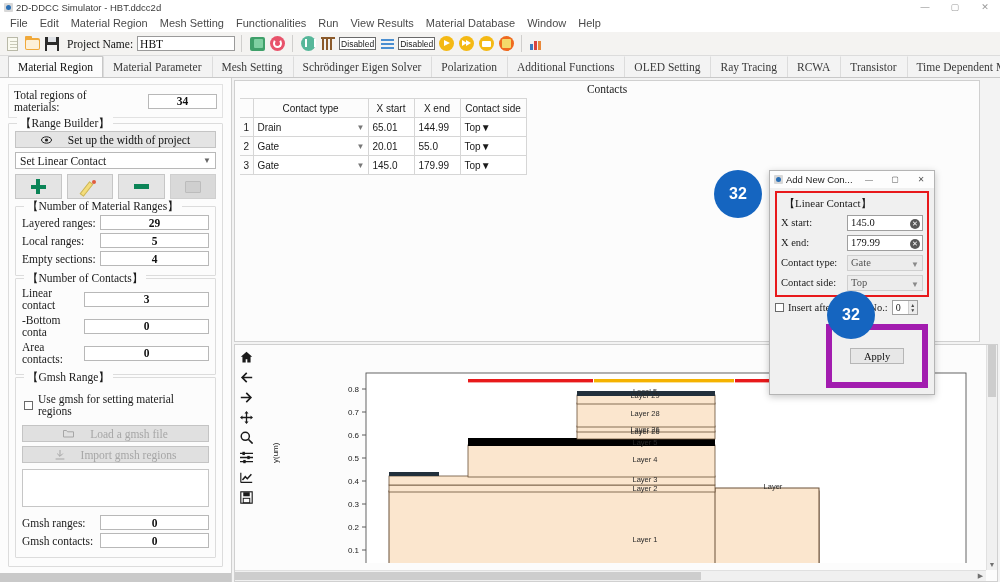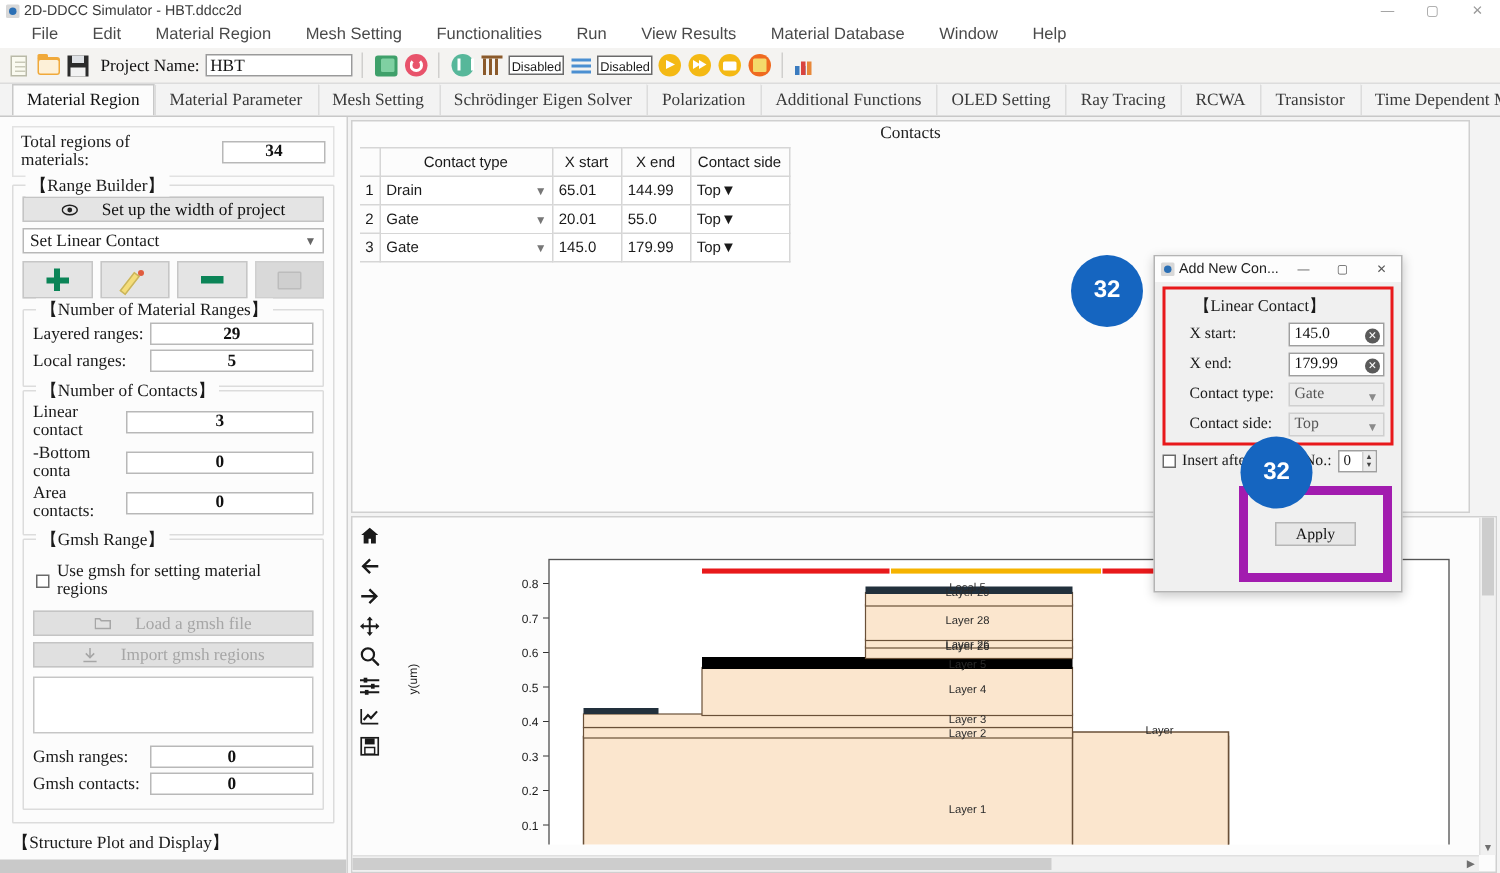--- a/index.html
+++ b/index.html
@@ -30,21 +30,21 @@
   .wctrls { position:absolute; right:0; top:0; height:14px; display:flex; }
   .wctrl { width:30px; height:14px; display:flex; align-items:center; justify-content:center;
            font-size:9px; color:#9a9a9a; }
 
   
   .menubar {
     height:18px; background:#ffffff; display:flex; align-items:center;
     padding-left:4px; font-family:"Liberation Sans", sans-serif; font-size:11px;
     color:#4a4a4a;
   }
-  .menu-item { padding:1px 6px; white-space:nowrap;margin-left:11px; }
+  .menu-item { padding:1px 6px; white-space:nowrap; }
 
   
   .toolbar {
     height:24px; background:#f4f3f1; display:flex; align-items:center;
     border-bottom:1px solid #dcdcdc; padding:0 3px; gap:2px;
   }
   .tb-sep { width:1px; height:17px; background:#d0cfcd; margin:0 4px; }
   .tb-btn { width:18px; height:19px; display:flex; align-items:center; justify-content:center; }
   .tb-label { font-family:"Liberation Serif", serif; font-size:11.5px; margin:0 2px 0 4px; color:#111; }
   .proj-input {
@@ -209,21 +209,21 @@
     border:1px solid #b4b4b4; box-shadow:0 2px 7px rgba(0,0,0,.22); z-index:40;
     font-family:"Liberation Serif", serif;
   }
   .dlg-title { height:17px; background:#fdfdfd; display:flex; align-items:center; padding-left:4px; font-size:9.5px;
     font-family:"Liberation Sans", sans-serif; color:#222; }
   .dlg-title .ic { width:9px; height:9px; border-radius:1px; background:#d8d8d8; margin-right:3px; position:relative; flex:none; }
   .dlg-title .ic::after{content:"";position:absolute;left:2px;top:2px;width:5px;height:5px;border-radius:50%;background:#2a6fb5;}
   .dlg-ctrls { margin-left:auto; display:flex; }
   .dlg-ctrls div { width:26px; height:17px; display:flex; align-items:center; justify-content:center; font-size:8px; color:#555; }
   .dlg-body { padding:3px 5px 4px 5px; background:#f0f0f0; }
-  .hl-red { border:2px solid #e8191b; padding:3px 4px 4px 16px; }
+  .hl-red { border:2px solid #e8191b; padding:3px 4px 4px 4px; }
   .lc-title { font-size:11px; margin:0 0 3px 3px; }
   .drow { display:flex; align-items:center; height:17px; margin-bottom:3px; }
   .drow .dk { width:66px; font-size:10.5px; }
   .dinput {
     flex:1; height:16px; border:1px solid #9f9f9f; background:#fff; font-size:10.5px;
     padding:0 14px 0 3px; display:flex; align-items:center; position:relative; color:#111;
   }
   .dclear { position:absolute; right:2px; top:3px; width:10px; height:10px; border-radius:50%; background:#5a5a5a;
             color:#fff; font-size:7px; display:flex; align-items:center; justify-content:center; }
   .dsel {
@@ -383,20 +383,24 @@
 
         <div class="group" style="margin-bottom:2px;padding-top:8px;">
           <span class="gtitle">【Number of Material Ranges】</span>
           <div class="kv">
             <span class="k">Layered ranges:</span>
             <span class="fld v">29</span>
           </div>
           <div class="kv">
             <span class="k">Local ranges:</span>
             <span class="fld v">5</span>
+          </div>
+          <div class="kv">
+            <span class="k">Empty sections:</span>
+            <span class="fld v">4</span>
           </div>
         </div>
 
         <div class="group" style="margin-bottom:2px;padding-top:8px;">
           <span class="gtitle">【Number of Contacts】</span>
           <div class="kv kv2">
             <span class="k">Linear contact</span>
             <span class="fld v">3</span>
           </div>
           <div class="kv kv2">

